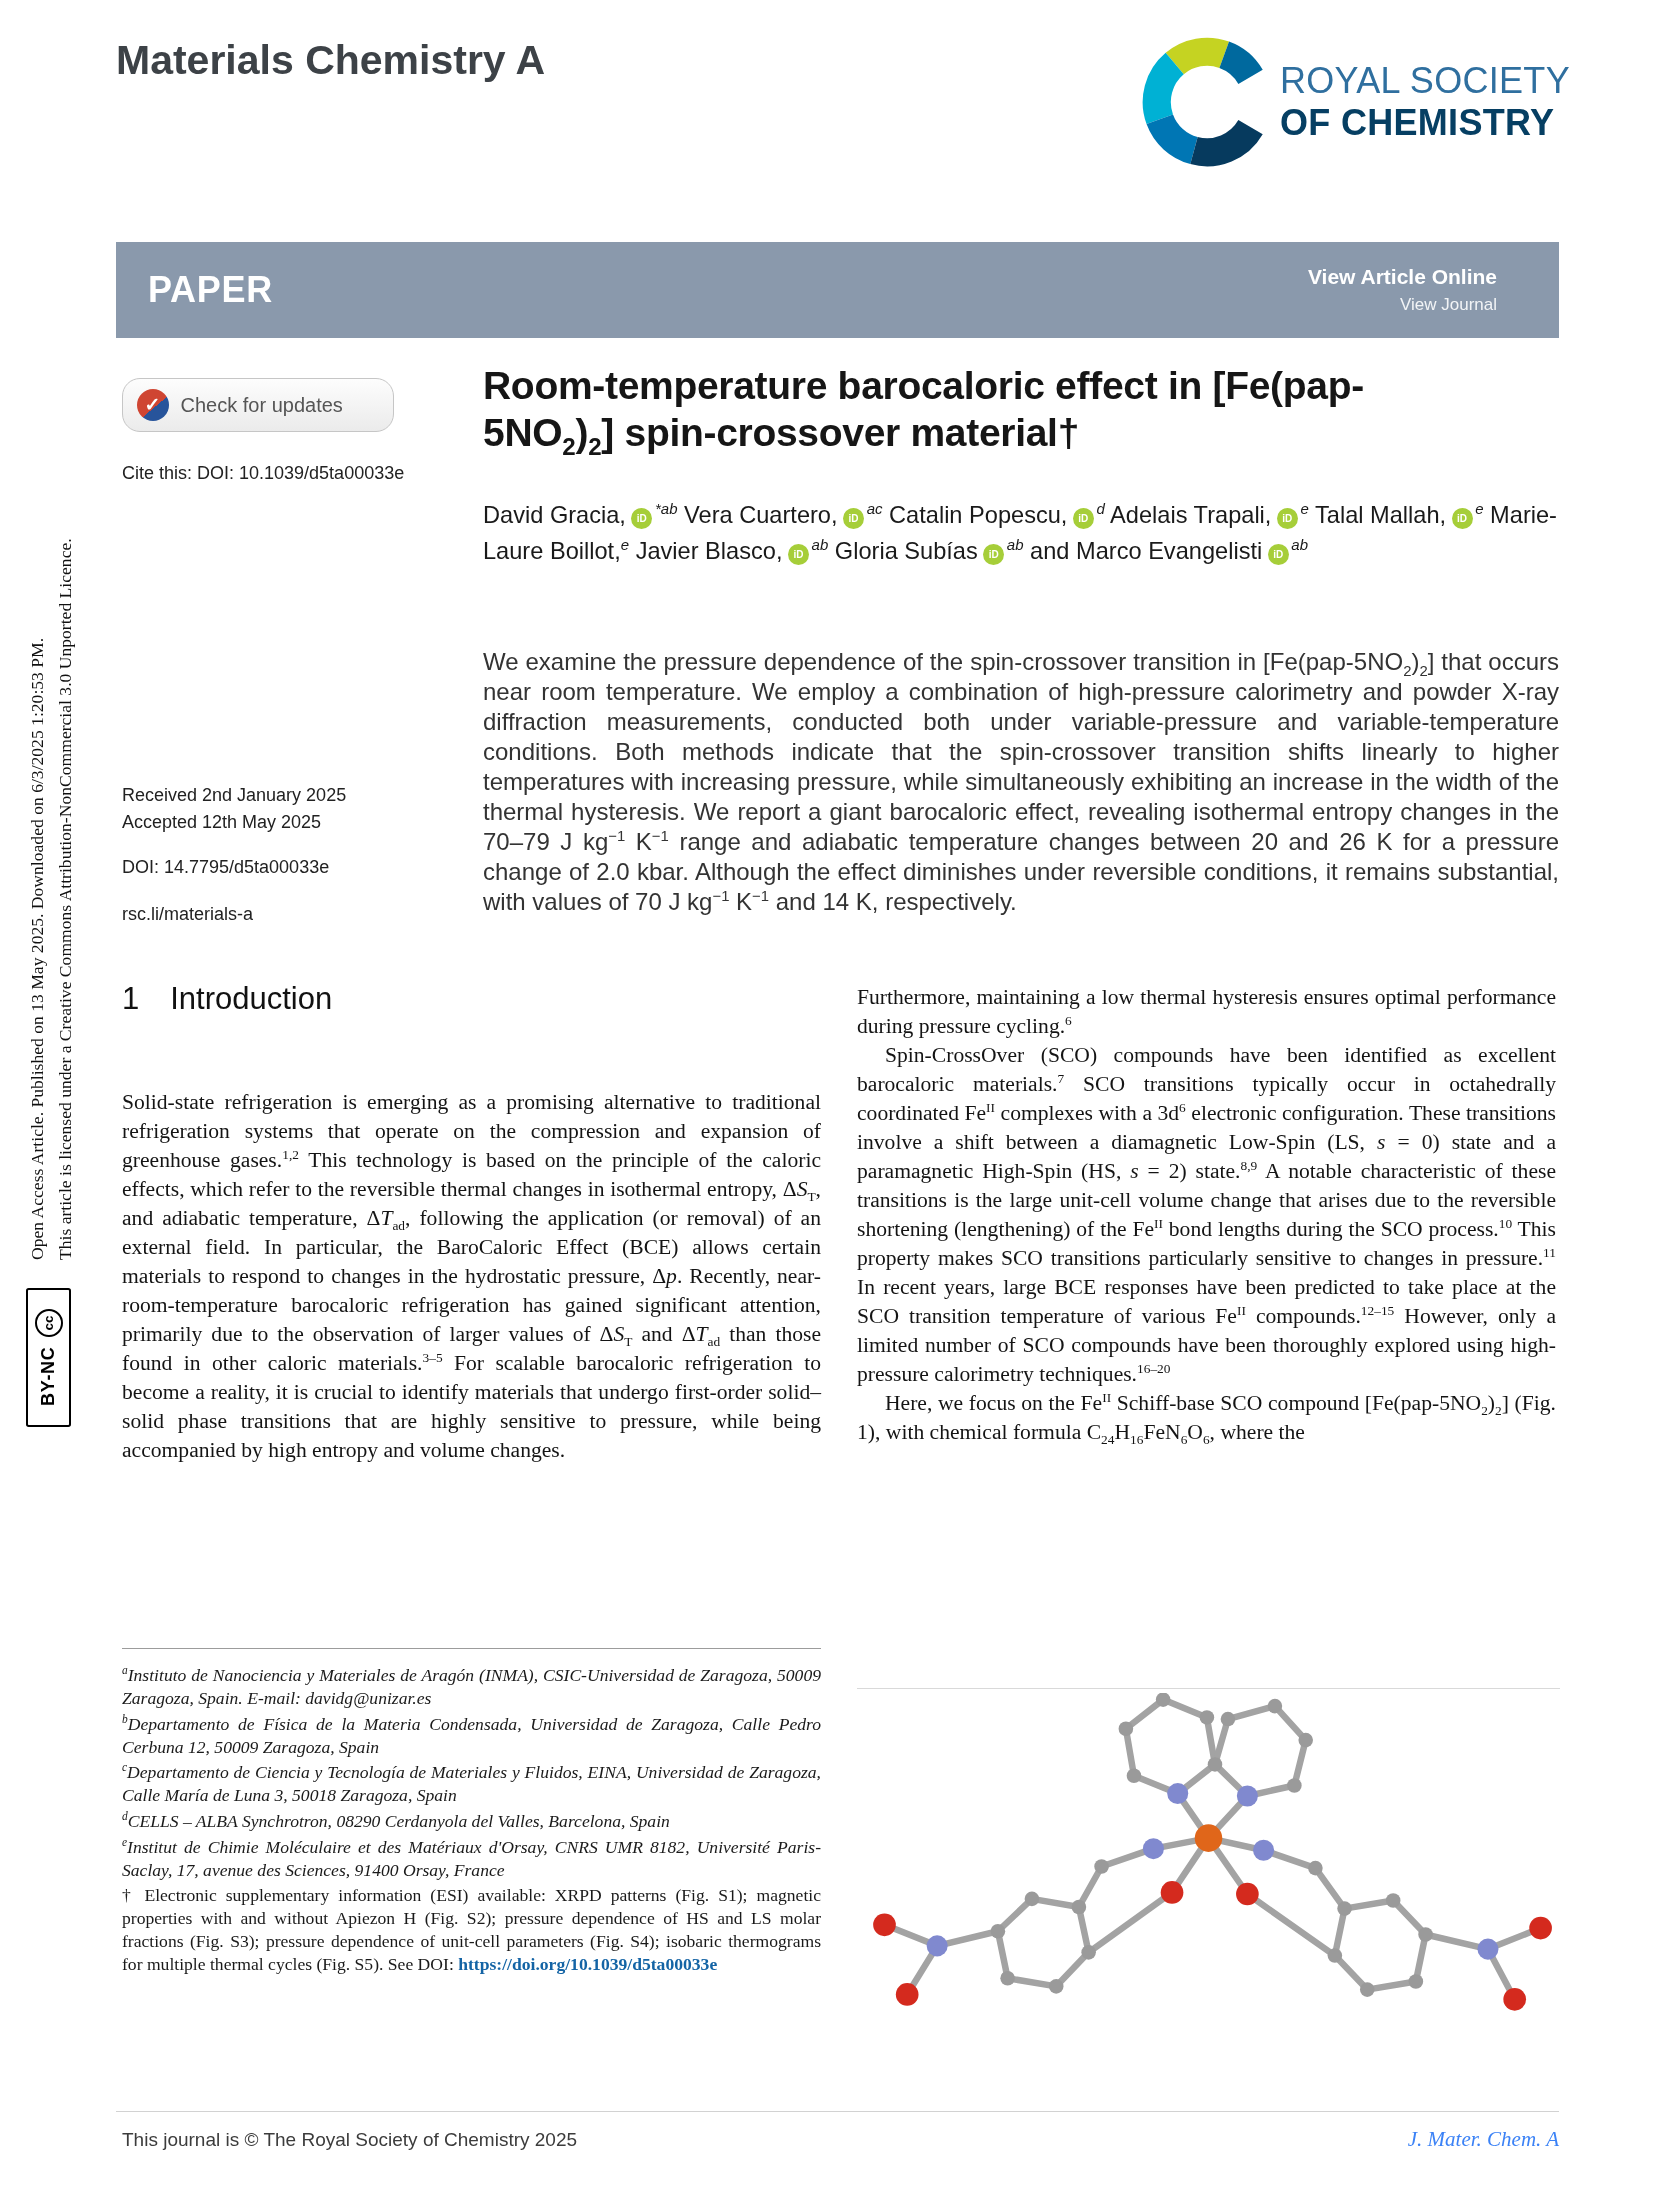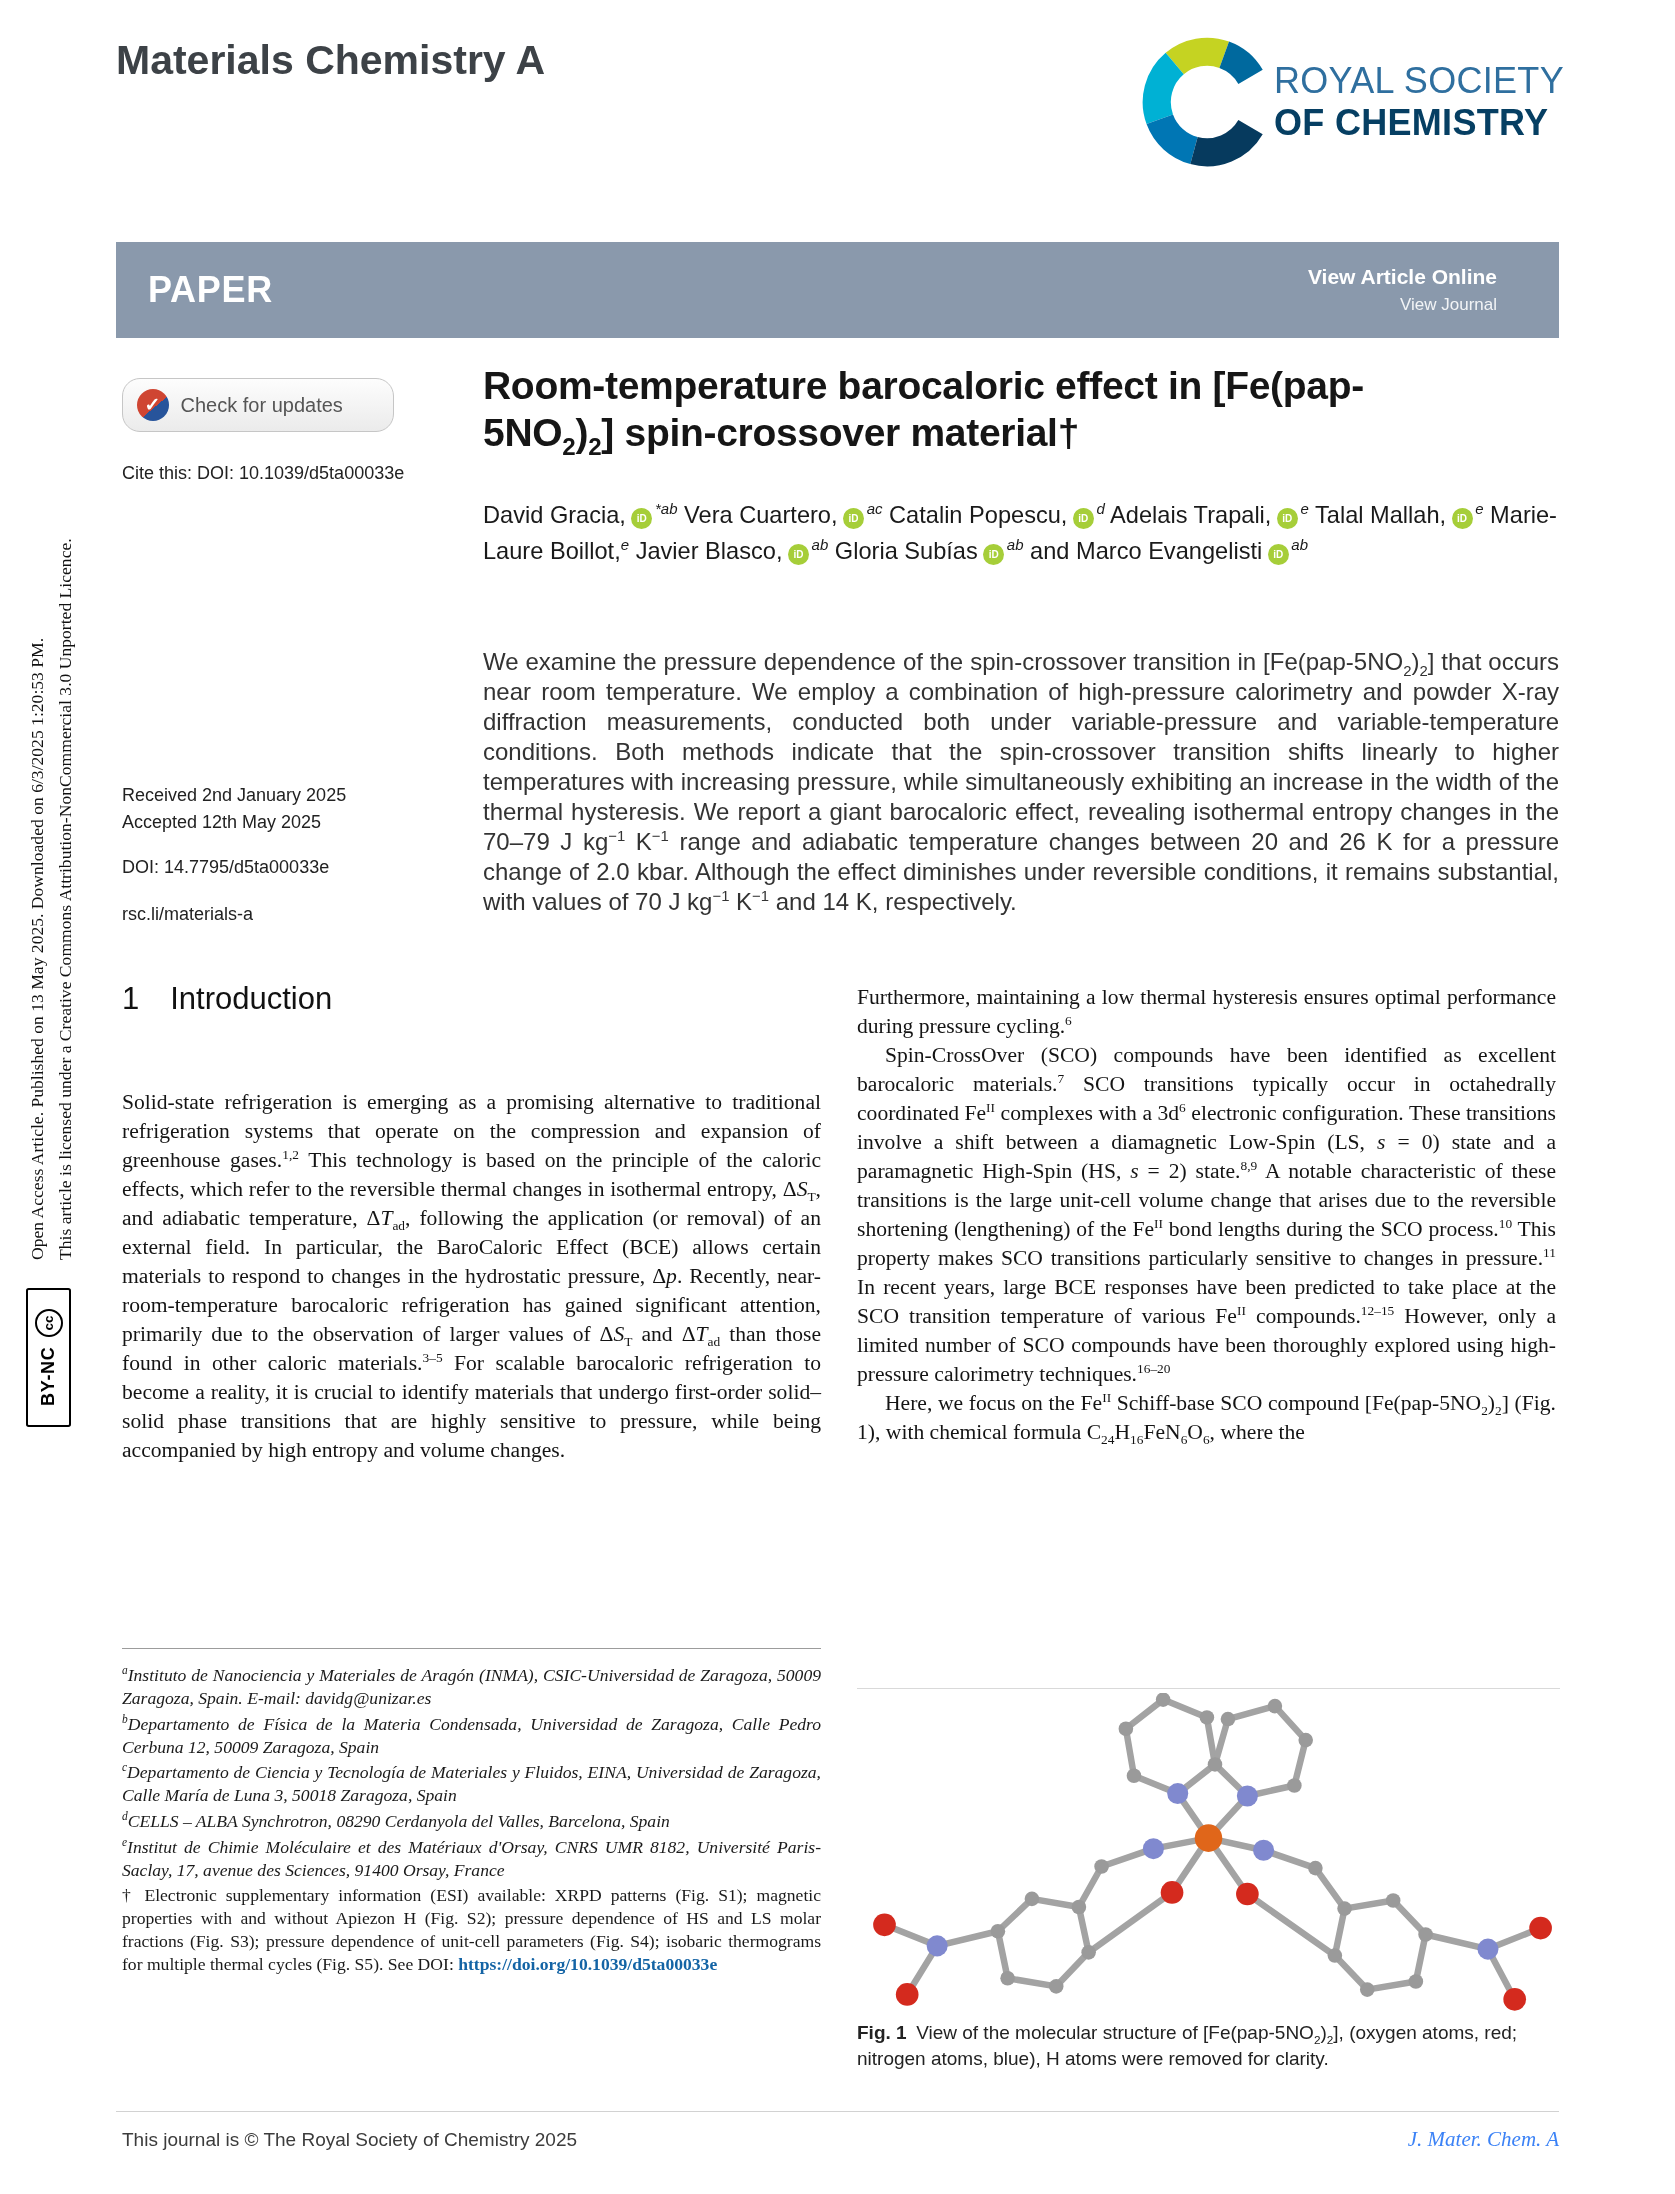--- a/index.html
+++ b/index.html
@@ -2,21 +2,21 @@
 <html style="font-size:10.8px"><head>
 <meta charset="utf-8">
 <style>
   html,body{margin:0;padding:0;background:#ffffff;}
   #page{position:relative;width:1675px;height:2194px;background:#fff;overflow:hidden;
         font-family:"Liberation Serif",serif;color:#141414;}
 
   
   .journal-name{position:absolute;left:116px;top:35px;
     font-family:"Liberation Sans",sans-serif;font-weight:700;font-size:41px;line-height:50px;color:#3d4247;}
-  .rsc-logo{position:absolute;left:1140px;top:35px;display:flex;align-items:center;gap:0;}
+  .rsc-logo{position:absolute;left:1140px;top:35px;display:flex;align-items:center;gap:6px;}
   .rsc-text div{font-family:"Liberation Sans",sans-serif;font-size:36px;line-height:42px;letter-spacing:0.3px;}
   .rsc-line1{color:#2f6f9f;font-weight:400;}
   .rsc-line2{color:#063f63;font-weight:700;}
 
   
   .banner{position:absolute;left:116px;top:242px;width:1443px;height:96px;background:#8a99ac;
     display:flex;align-items:center;justify-content:space-between;box-sizing:border-box;padding:0 62px 0 32px;}
   .banner-type{font-family:"Liberation Sans",sans-serif;font-weight:700;font-size:36px;color:#ffffff;letter-spacing:0.7px;}
   .banner-links{text-align:left;}
   .banner-links .va{font-family:"Liberation Sans",sans-serif;font-weight:700;font-size:21px;color:#fff;cursor:pointer;}
@@ -274,23 +274,20 @@
           <circle cx="455" cy="282" r="14"></circle>
             <circle cx="548" cy="284" r="14"></circle>
           <circle cx="100" cy="322" r="14"></circle>
             <circle cx="128" cy="408" r="14"></circle>
           <circle cx="910" cy="326" r="14"></circle>
             <circle cx="878" cy="414" r="14"></circle>
         </g>
         <circle fill="#e0661a" cx="500" cy="215" r="17"></circle>
       </g>
     </svg>
-    <div class="figure-caption">
-      <span class="fig-label">Fig. 1</span><span>View of the molecular structure of [Fe(pap-5NO<sub>2</sub>)<sub>2</sub>], (oxygen atoms, red; nitrogen atoms, blue), H atoms were removed for clarity.</span>
-    </div>
   </div>
 
   <div class="footer-rule"></div>
   <div class="footer-left">This journal is © The Royal Society of Chemistry 2025</div>
   <div class="footer-right">J. Mater. Chem. A</div>
 
 </div>
 
 
 </body></html>

